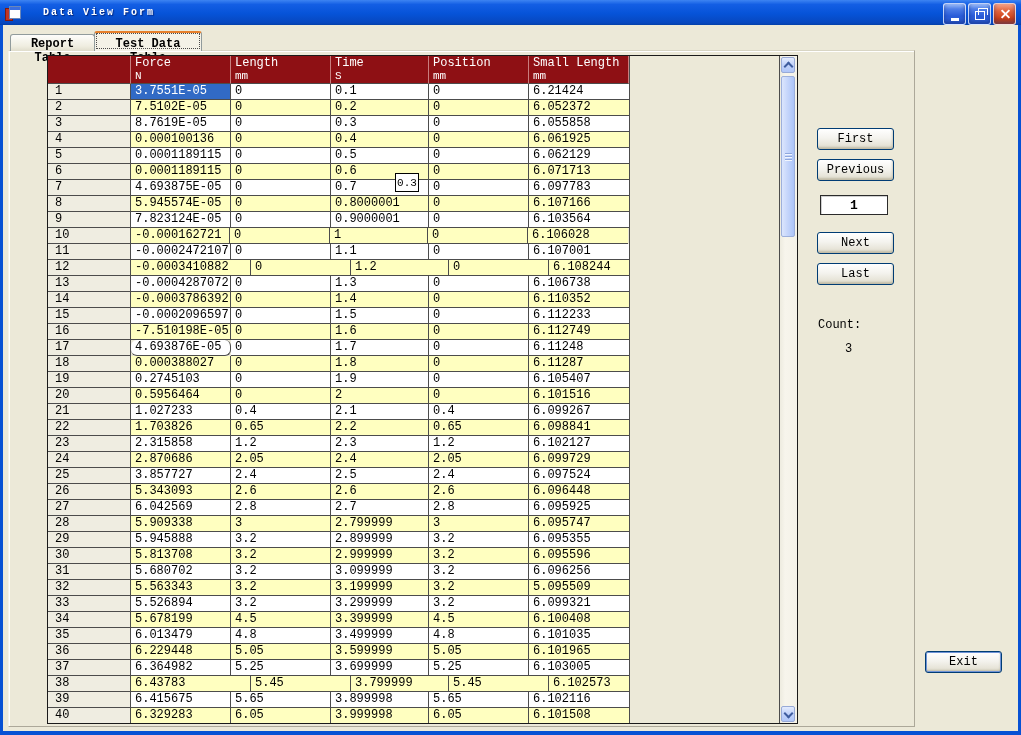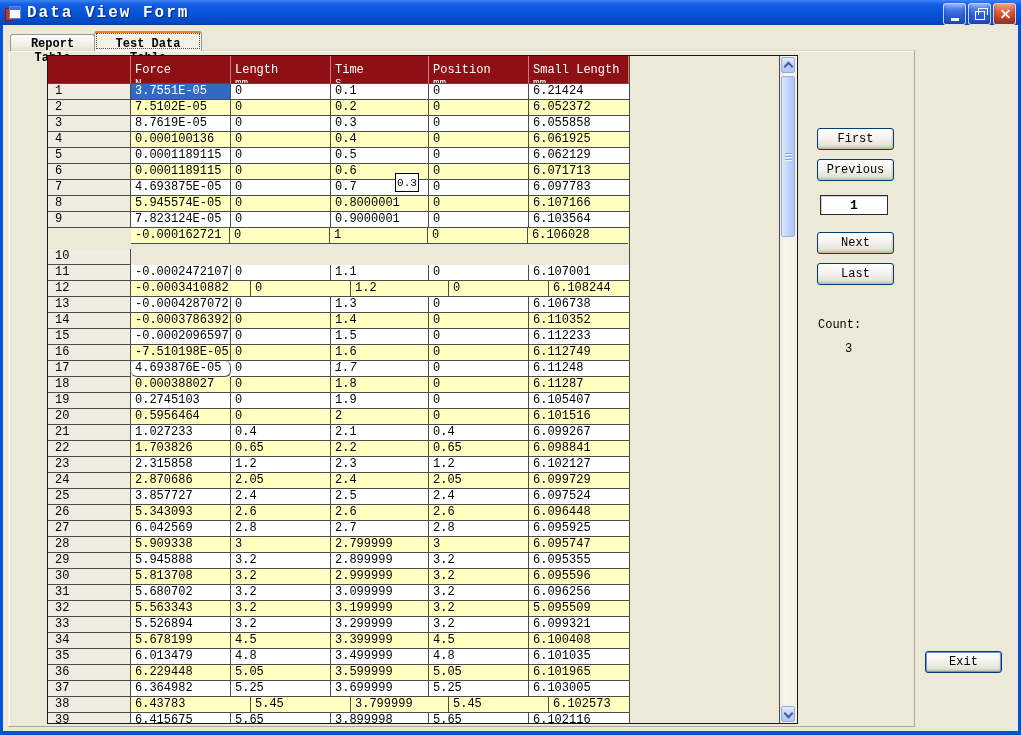--- a/index.html
+++ b/index.html
@@ -6,21 +6,21 @@
   body{width:1021px;height:735px;position:relative;background:#ECE9D8;overflow:hidden;
        font-family:"Liberation Mono","DejaVu Sans Mono",monospace;}
   
   .titlebar{position:absolute;left:0;top:0;width:1021px;height:25px;
     background:linear-gradient(180deg,#3D84F2 0%,#135EE4 18%,#0653D8 55%,#0747BE 92%,#0340A8 100%);
     display:flex;align-items:center;z-index:10}
   .app-icon{width:16px;height:14px;margin-left:5px;position:relative;flex:none}
   .app-icon .red{position:absolute;left:0;top:2px;width:6px;height:11px;background:#C03424;border:1px solid #7E1A10}
   .app-icon .win{position:absolute;left:4px;top:0;width:10px;height:11px;background:#fff;border:1px solid #6B86B8}
   .app-icon .win .bar{position:absolute;left:0;top:0;width:10px;height:3px;background:#3B6EE0}
-  .title-text{color:#fff;font-weight:bold;font-size:16px;margin-left:6px;letter-spacing:2px;
+  .title-text{color:#fff;font-weight:bold;font-size:10px;margin-left:22px;letter-spacing:2px;
     text-shadow:1px 1px 1px rgba(0,20,90,.7)}
   .winbtns{position:absolute;right:5px;top:3px;display:flex;gap:2px}
   .wbtn{width:21px;height:20px;border-radius:3px;border:1px solid rgba(240,246,255,.75);
     display:flex;align-items:center;justify-content:center;position:relative;
     box-shadow:inset 0 -3px 4px rgba(0,20,90,.45)}
   .wbtn.blue{background:linear-gradient(180deg,#9CBCF8 0%,#4E7EE8 25%,#2A5CD8 60%,#3366DF 100%)}
   .wbtn.red{background:linear-gradient(180deg,#F6A48B 0%,#E1643C 35%,#CC3F15 75%,#D1562E 100%)}
   .glyph-min{width:8px;height:3px;background:#fff;align-self:flex-end;margin:0 auto 3px auto}
   .glyph-restore{position:relative;width:8px;height:7px;border:1px solid #fff;margin-top:2px}
   .glyph-restore::before{content:"";position:absolute;left:2px;top:-4px;width:8px;height:6px;
@@ -45,21 +45,21 @@
   
   .grid{position:absolute;left:47px;top:55px;width:751px;height:669px;box-sizing:border-box;
     border:1px solid #1A1A1A;display:flex;background:#ECE9D8;overflow:hidden;z-index:4}
   .gleft{width:581px;flex:none}
   .g-hrow,.g-row{display:flex}
   .g-cell{box-sizing:border-box;height:16px;border-right:1px solid #4C4C4C;border-bottom:1px solid #4C4C4C;
     padding:1px 0 0 4px;font-size:12px;line-height:13px;overflow:hidden;white-space:nowrap;background:#fff;flex:none}
   .g-cell.last{border-right:none}
   .g-row.alt .g-cell{background:#FFFFC0}
   .g-cell.rowhdr{background:#EFEDE1 !important;padding-left:7px}
-  .g-cell.hd{height:28px;background:#8E1014;color:#fff;border-right:1px solid #C97E7E;padding-top:8px}
+  .g-cell.hd{height:28px;background:#8E1014;color:#fff;border-right:1px solid #C97E7E;padding-top:1px}
   .g-cell.hd .unit{font-size:11px;line-height:12px}
   .g-cell.sel{background:#316AC5 !important;color:#fff}
   .gfill{flex:1;background:#ECE9D8;border-left:1px solid #4C4C4C}
   
   .vscroll{width:17px;flex:none;border-left:1px solid #4C4C4C;position:relative;
     background:linear-gradient(90deg,#EDEBDF,#F7F5EC 30%,#F4F2E8)}
   .sbtn{position:absolute;left:1px;width:14px;height:16px;box-sizing:border-box;border:1px solid #98AAD7;border-radius:2px;
     background:linear-gradient(180deg,#E4ECFE,#C3D3FA 45%,#B0C6F8);display:flex;align-items:center;justify-content:center}
   .sbtn.up{top:1px}.sbtn.down{bottom:1px}
   .chev{width:5px;height:5px;border-left:2px solid #3E5C9E;border-top:2px solid #3E5C9E;flex:none}
@@ -213,21 +213,21 @@
       </div>
       <div class="g-row">
         <div class="g-cell rowhdr" style="width: 83px;">9</div>
         <div class="g-cell" style="width: 100px;">7.823124E-05</div>
         <div class="g-cell" style="width: 100px;">0</div>
         <div class="g-cell" style="width: 98px;">0.9000001</div>
         <div class="g-cell" style="width: 100px;">0</div>
         <div class="g-cell last" style="width: 100px;">6.103564</div>
       </div>
       <div class="g-row alt">
-        <div class="g-cell rowhdr" style="width: 83px; margin-top: 21px;">10</div>
+        <div class="g-cell rowhdr" style="width: 83px;">10</div>
         <div class="g-cell" style="width: 99px;">-0.000162721</div>
         <div class="g-cell" style="width: 100px;">0</div>
         <div class="g-cell" style="width: 98px;">1</div>
         <div class="g-cell" style="width: 100px;">0</div>
         <div class="g-cell last" style="width: 100px;">6.106028</div>
       </div>
       <div class="g-row">
         <div class="g-cell rowhdr" style="width: 83px;">11</div>
         <div class="g-cell" style="width: 100px;">-0.0002472107</div>
         <div class="g-cell" style="width: 100px;">0</div>
@@ -272,21 +272,21 @@
         <div class="g-cell" style="width: 100px;">-7.510198E-05</div>
         <div class="g-cell" style="width: 100px;">0</div>
         <div class="g-cell" style="width: 98px;">1.6</div>
         <div class="g-cell" style="width: 100px;">0</div>
         <div class="g-cell last" style="width: 100px;">6.112749</div>
       </div>
       <div class="g-row">
         <div class="g-cell rowhdr" style="width: 83px;">17</div>
         <div class="g-cell" style="width: 100px; border-radius: 6px;">4.693876E-05</div>
         <div class="g-cell" style="width: 100px;">0</div>
-        <div class="g-cell" style="width: 98px; font-style: italic;">1.7</div>
+        <div class="g-cell" style="width: 98px;">1.7</div>
         <div class="g-cell" style="width: 100px;">0</div>
         <div class="g-cell last" style="width: 100px;">6.11248</div>
       </div>
       <div class="g-row alt">
         <div class="g-cell rowhdr" style="width: 83px;">18</div>
         <div class="g-cell" style="width: 100px;">0.000388027</div>
         <div class="g-cell" style="width: 100px;">0</div>
         <div class="g-cell" style="width: 98px;">1.8</div>
         <div class="g-cell" style="width: 100px;">0</div>
         <div class="g-cell last" style="width: 100px;">6.11287</div>

